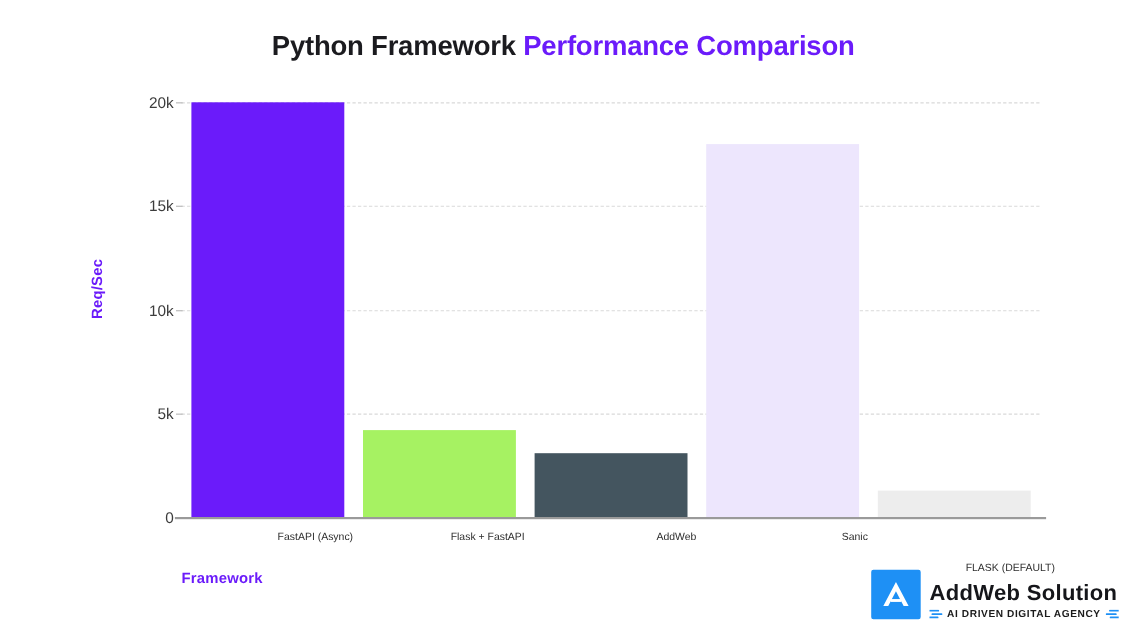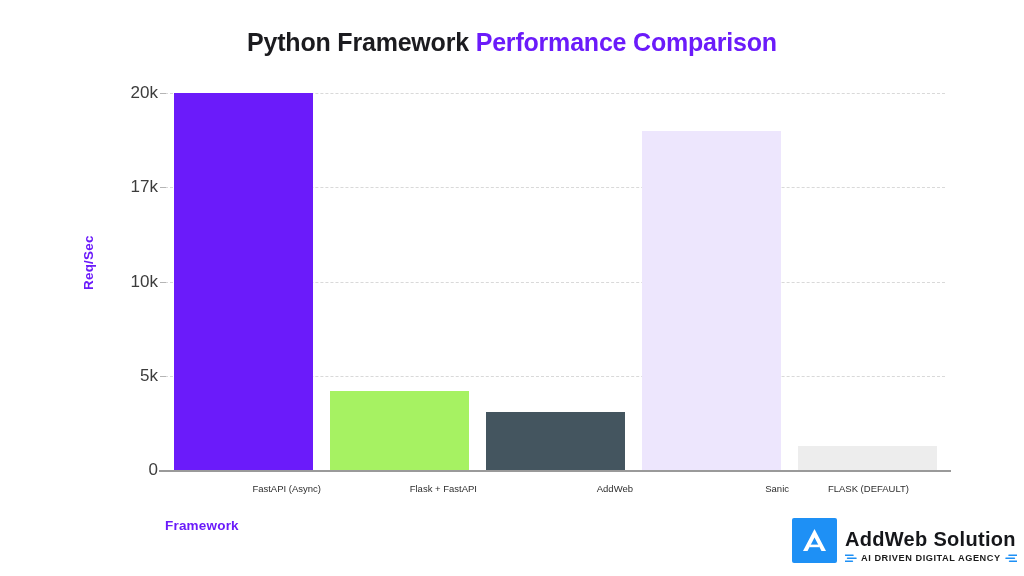--- a/index.html
+++ b/index.html
@@ -66,21 +66,21 @@
     height: 2px;
     background: #9a9a9a;
   }
 
   
   .y-tick {
     position: absolute;
     right: 0;
     width: 46px;
     text-align: right;
-    font-size: 17px;
+    font-size: 14px;
     color: #3c3c3c;
     transform: translateY(-50%);
     white-space: nowrap;
   }
   .y-ticks-wrap {
     position: absolute;
     left: 106px;
     top: 0;
     width: 52px;
     height: 576px;
@@ -192,21 +192,21 @@
   <div class="chart-title">
     <span class="title-dark">Python Framework </span><span class="title-accent">Performance Comparison</span>
   </div>
 
   <div class="y-axis-title">Req/Sec</div>
 
   <div class="y-ticks-wrap" id="y-ticks">
       <div class="y-tick" style="top: 470px;">0</div>
       <div class="y-tick" style="top: 375.75px;">5k</div>
       <div class="y-tick" style="top: 281.5px;">10k</div>
-      <div class="y-tick" style="top: 187.25px;">17k</div>
+      <div class="y-tick" style="top: 187.25px;">15k</div>
       <div class="y-tick" style="top: 93px;">20k</div>
     </div>
 
   <div class="plot-area" id="plot-area">
       <div class="gridline" style="top: 282.75px;"></div>
       <div class="gridline" style="top: 188.5px;"></div>
       <div class="gridline" style="top: 94.25px;"></div>
       <div class="gridline" style="top: 0px;"></div>
       <div class="bar" title="FastAPI (Async): 20000" style="left: 8.5px; width: 139px; height: 377px; background: rgb(107, 27, 250);"></div>
       <div class="bar" title="Flask + Gunicorn: 4200" style="left: 164.5px; width: 139px; height: 79.17px; background: rgb(166, 242, 98);"></div>
@@ -215,21 +215,21 @@
       <div class="bar" title="FLASK (DEFAULT): 1300" style="left: 632.5px; width: 139px; height: 24.505px; background: rgb(237, 237, 237);"></div>
     </div>
 
   <div class="x-axis"></div>
 
   <div id="cat-labels">
       <div class="cat-label" style="left: 165px; width: 156px;">FastAPI (Async)</div>
       <div class="cat-label" style="left: 321px; width: 156px;">Flask + FastAPI</div>
       <div class="cat-label" style="left: 477px; width: 156px;">AddWeb</div>
       <div class="cat-label" style="left: 633px; width: 156px;">Sanic</div>
-      <div class="cat-label" style="left: 753px; width: 156px;">FLASK (DEFAULT)</div>
+      <div class="cat-label" style="left: 803px; width: 156px; margin-top: 28px;">FLASK (DEFAULT)</div>
     </div>
 
   <div class="x-axis-title">Framework</div>
 
   <div class="logo">
     <div class="logo-mark">
       <svg width="45" height="45" viewBox="0 0 45 45" aria-hidden="true">
         <path d="M22.5 11 L34 33 L29.5 33 L22.5 19.5 L15.5 33 L11 33 Z" fill="#ffffff"></path>
         <path d="M22.5 24.5 L27 32.5 L18 32.5 Z" fill="#1E90F5"></path>
         <rect x="17.6" y="26.6" width="9.8" height="2.6" fill="#ffffff"></rect>

